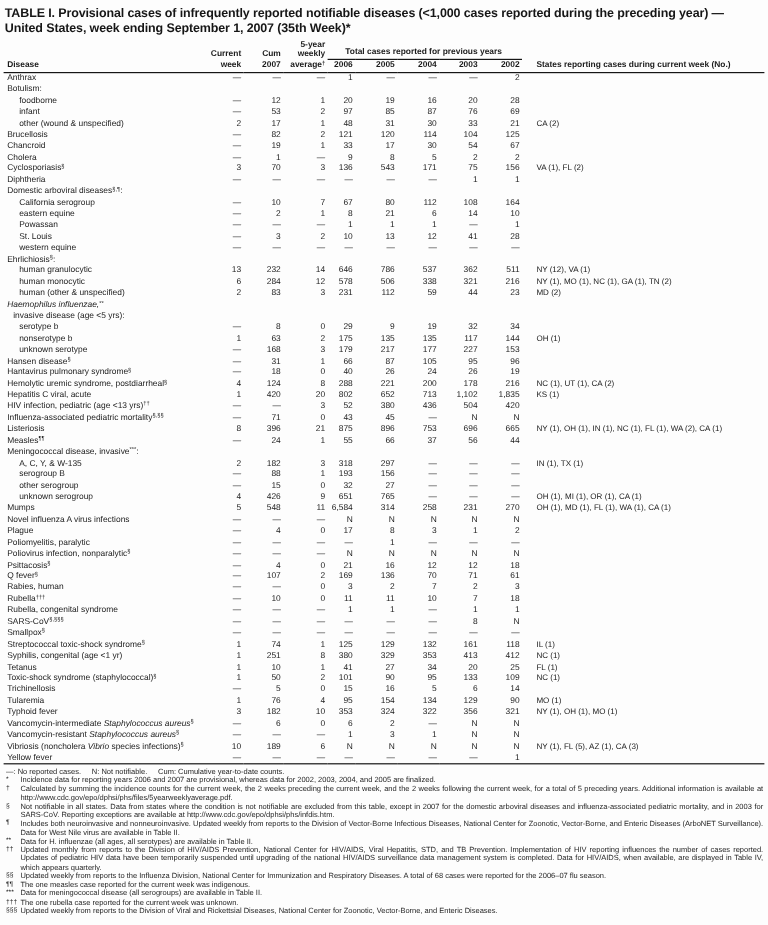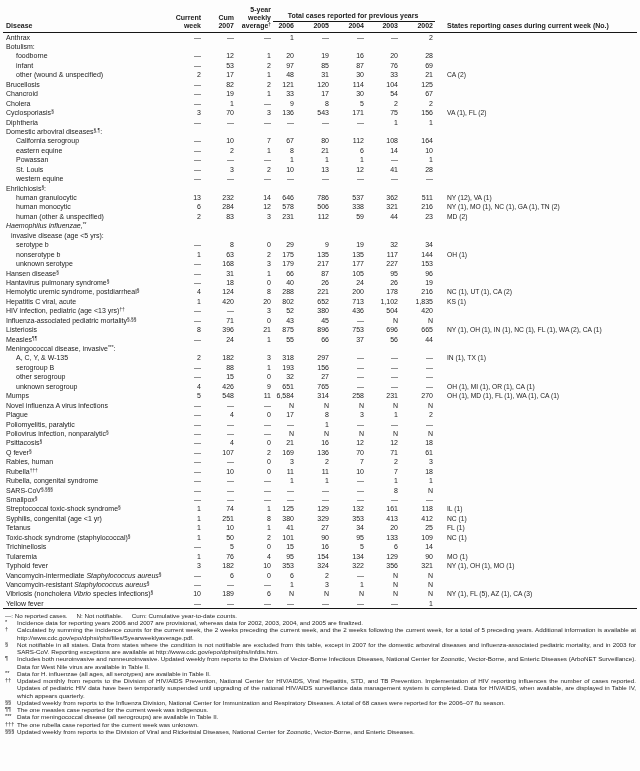--- a/index.html
+++ b/index.html
@@ -36,20 +36,21 @@
   .legend span{margin-right:9px;}
   .fn{display:flex;}
   .fn-m{flex:0 0 12px;font-size:5.6px;line-height:7.25px;padding-top:0;}
   .fn-t{flex:1;text-align:justify;}
 </style>
 </head>
 <body>
 
 <div class="page">
 
+  <div class="title">TABLE I. Provisional cases of infrequently reported notifiable diseases (&lt;1,000 cases reported during the preceding year) — United States, week ending September 1, 2007 (35th Week)*</div>
 
   <table>
     <colgroup>
       <col style="width:172px">
         <col style="width:28px">
         <col style="width:33px">
         <col style="width:37px">
       <col style="width:23px">
         <col style="width:35px">
         <col style="width:35px">

